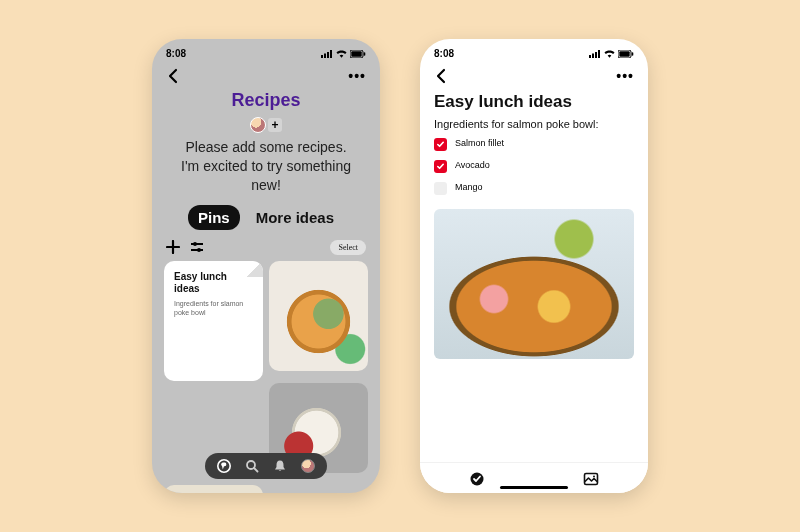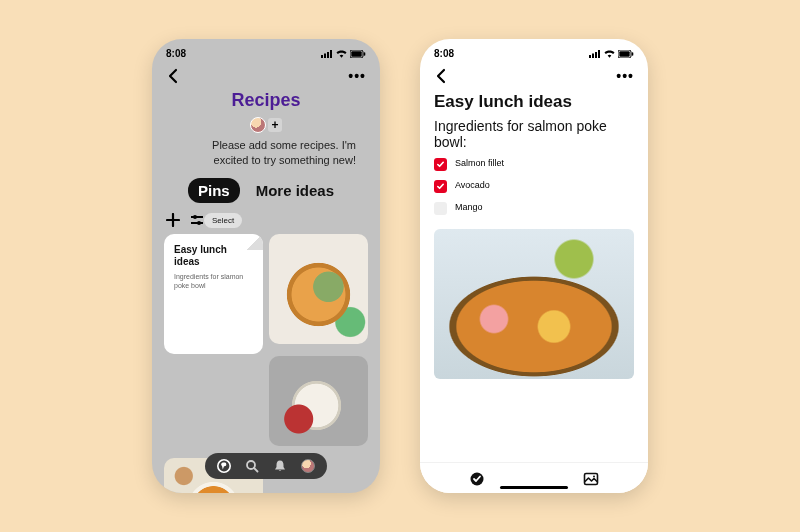--- a/index.html
+++ b/index.html
@@ -73,22 +73,22 @@
     border: 1px solid #fff;
   }
   .add-collab {
     width: 14px; height: 14px; border-radius: 3px;
     background: rgba(255,255,255,0.3);
     display:flex; align-items:center; justify-content:center;
     color:#000; font-weight:700; font-size:12px; line-height:1;
   }
 
   .board-desc {
-    text-align: right;
-    font-size: 11px;
+    text-align: center;
+    font-size: 14px;
     color: #222;
     padding: 5px 24px 0;
     line-height: 1.35;
   }
 
   .tab-row {
     display: flex;
     justify-content: center;
     gap: 6px;
     margin-top: 10px;
@@ -97,23 +97,24 @@
     padding: 4px 10px;
     border-radius: 12px;
     font-size: 15px;
     font-weight: 600;
   }
   .pill.active { background: #111; color: #fff; }
   .pill.inactive { color: #111; }
 
   .tool-row {
     display: flex;
-    justify-content: flex-start;
+    justify-content: space-between;
     align-items: center;
     padding: 10px 14px 6px;
+    font-family: Liberation Serif, serif;
   }
   .tool-left { display:flex; gap:10px; align-items:center; }
   .plus-btn, .filter-btn { width:14px; height:14px; display:block; }
   .select-pill {
     background: rgba(255,255,255,0.5);
     border-radius: 10px;
     padding: 3px 8px;
     font-size: 8px;
     font-weight: 500;
     color:#111;
@@ -180,21 +181,21 @@
   }
 
   
   .title-lg {
     font-size: 17px;
     font-weight: 800;
     padding: 6px 14px 2px;
     color: #111;
   }
   .subtitle {
-    font-size: 14px;
+    font-size: 11px;
     padding: 4px 14px 8px;
     color: #111;
   }
   .check-list { padding: 0 14px; display:flex; flex-direction:column; gap:9px; }
   .check-item { display:flex; gap:8px; font-size:9px; }
   .cbox {
     width: 13px; height: 13px; border-radius: 3px;
     background: #eee;
     display:flex; align-items:center; justify-content:center;
     flex-shrink:0;

